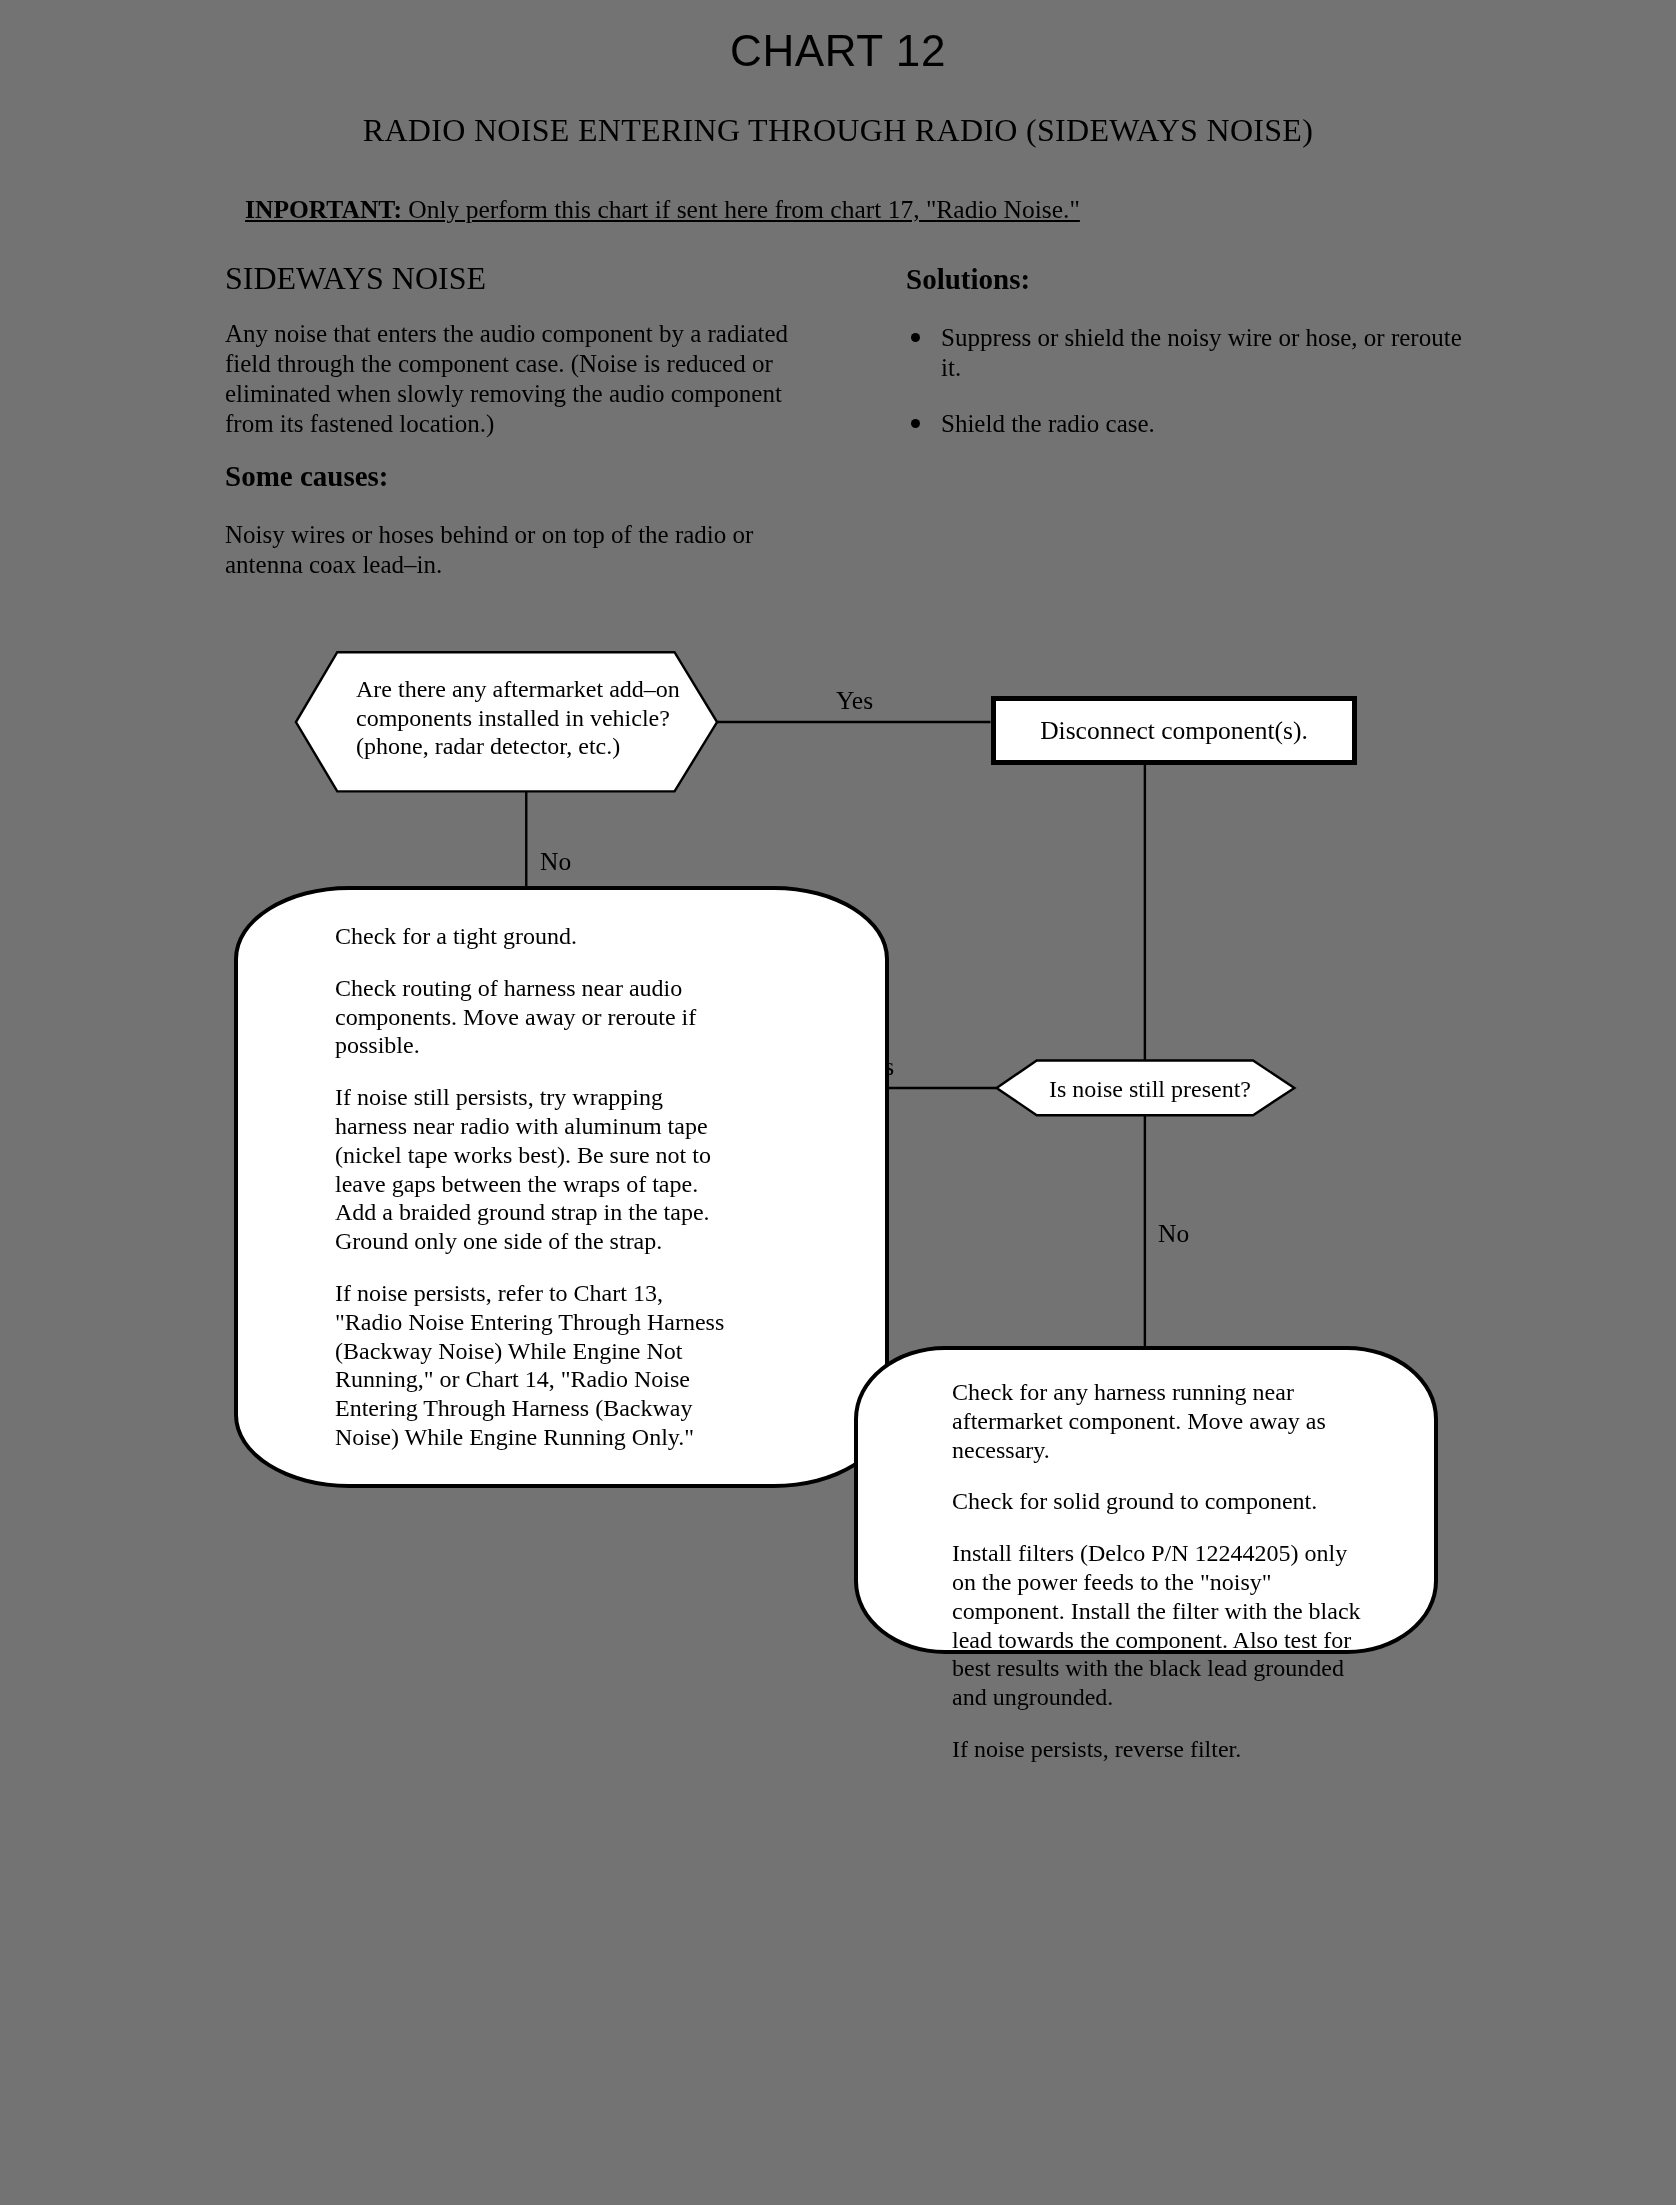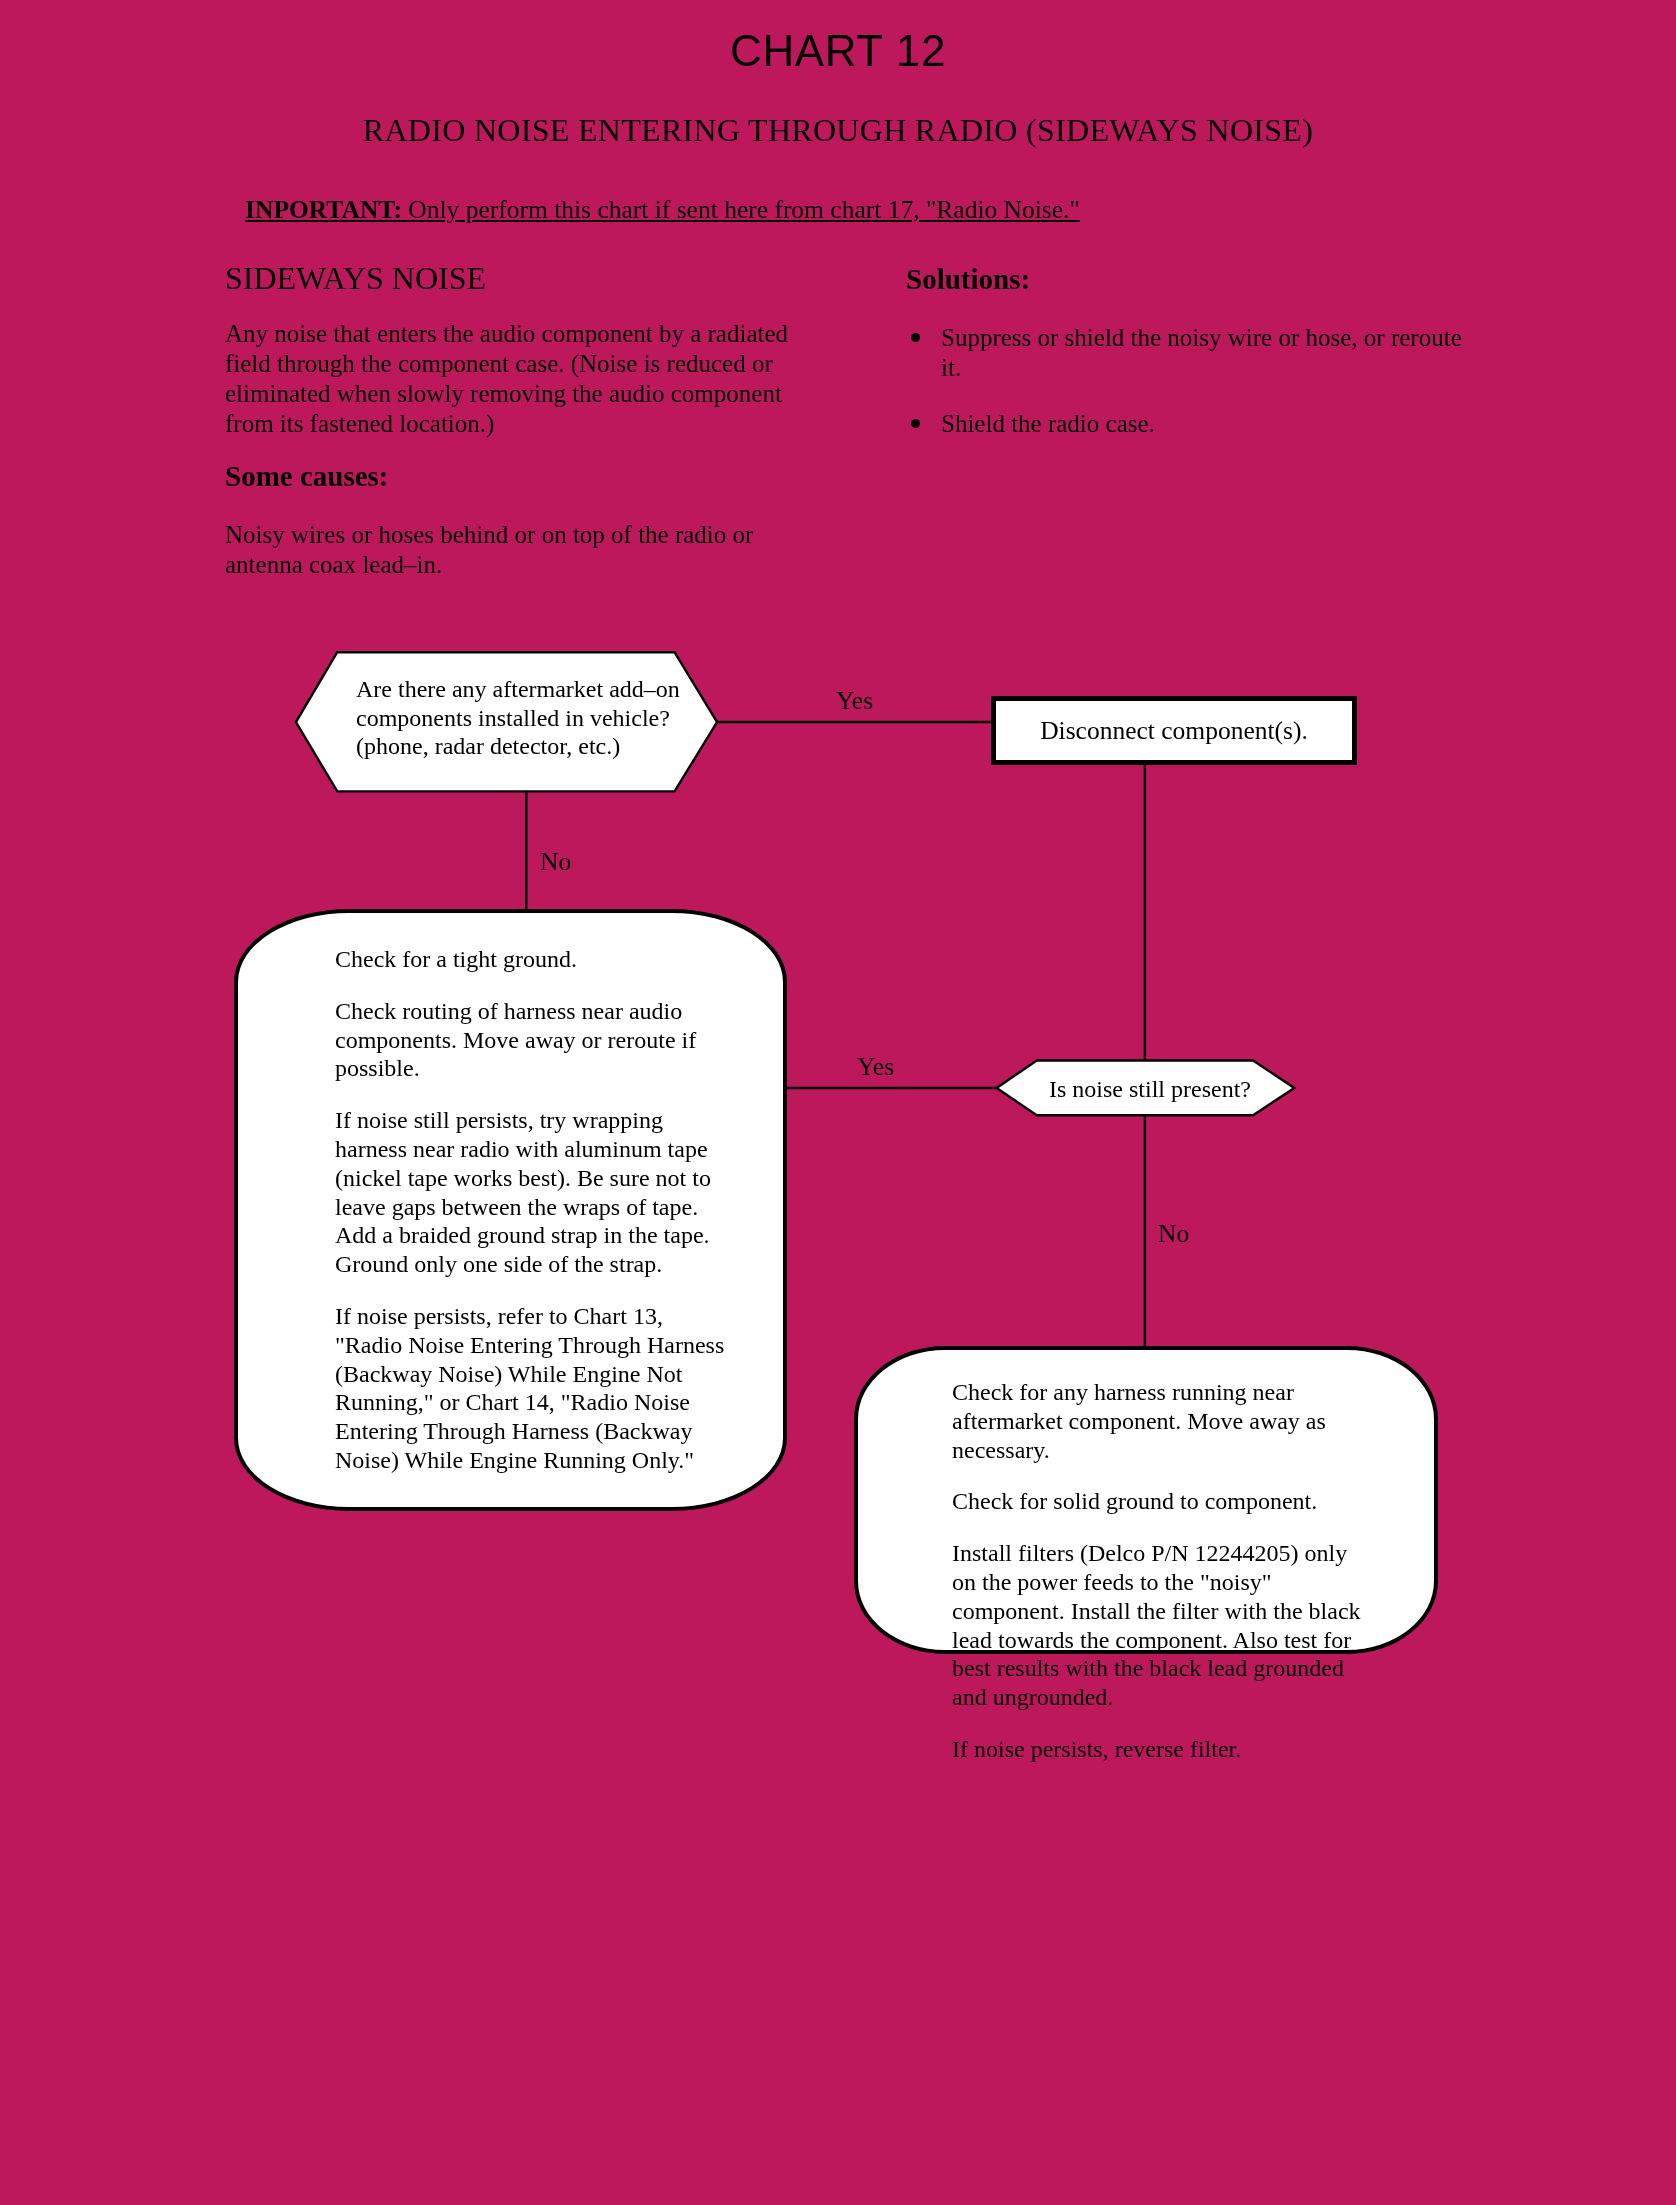--- a/index.html
+++ b/index.html
@@ -6,21 +6,21 @@
   html,body{margin:0;padding:0;background:#ffffff;}
   body{
     font-family:"Liberation Serif","DejaVu Serif",serif;
     color:#000;
     -webkit-font-smoothing:none;
   }
   #page{
     position:relative;
     width:1676px;
     height:2205px;
-    background:#be185d;
+    background:#737373;
     overflow:hidden;
   }
 
   
   .chart-title{
     position:absolute; left:0; top:25.5px; width:1676px;
     text-align:center;
     font-family:"Liberation Sans","DejaVu Sans",sans-serif;
     font-size:44px; font-weight:400; letter-spacing:0.6px;
   }
@@ -156,21 +156,21 @@
 
     <div class="proc-box" style="left:991px; top:696px; width:366px; height:69px;">
       <span>Disconnect component(s).</span>
     </div>
 
     <div class="edge-label" style="left:836px; top:686px;">Yes</div>
     <div class="edge-label" style="left:540px; top:847px;">No</div>
     <div class="edge-label" style="left:857px; top:1052px;">Yes</div>
     <div class="edge-label" style="left:1158px; top:1219px;">No</div>
 
-    <div class="barrel left-barrel" style="left:234px; top:909px; width:553px; height:602px;padding-left:36px;">
+    <div class="barrel left-barrel" style="left:234px; top:886px; width:655px; height:602px;padding-left:36px;">
       <div class="inner" style="left:97px; top:32px; width:401px;">
         <p>Check for a tight ground.</p>
         <p>Check routing of harness near audio components. Move away or reroute if possible.</p>
         <p>If noise still persists, try wrapping harness near radio with aluminum tape (nickel tape works best). Be sure not to leave gaps between the wraps of tape. Add a braided ground strap in the tape. Ground only one side of the strap.</p>
         <p>If noise persists, refer to Chart 13, "Radio Noise Entering Through Harness (Backway Noise) While Engine Not Running," or Chart 14, "Radio Noise Entering Through Harness (Backway Noise) While Engine Running Only."</p>
       </div>
     </div>
 
     <div class="barrel right-barrel" style="left:854px; top:1346px; width:584px; height:308px;">
       <div class="inner" style="left:94px; top:28px; width:419px;">

